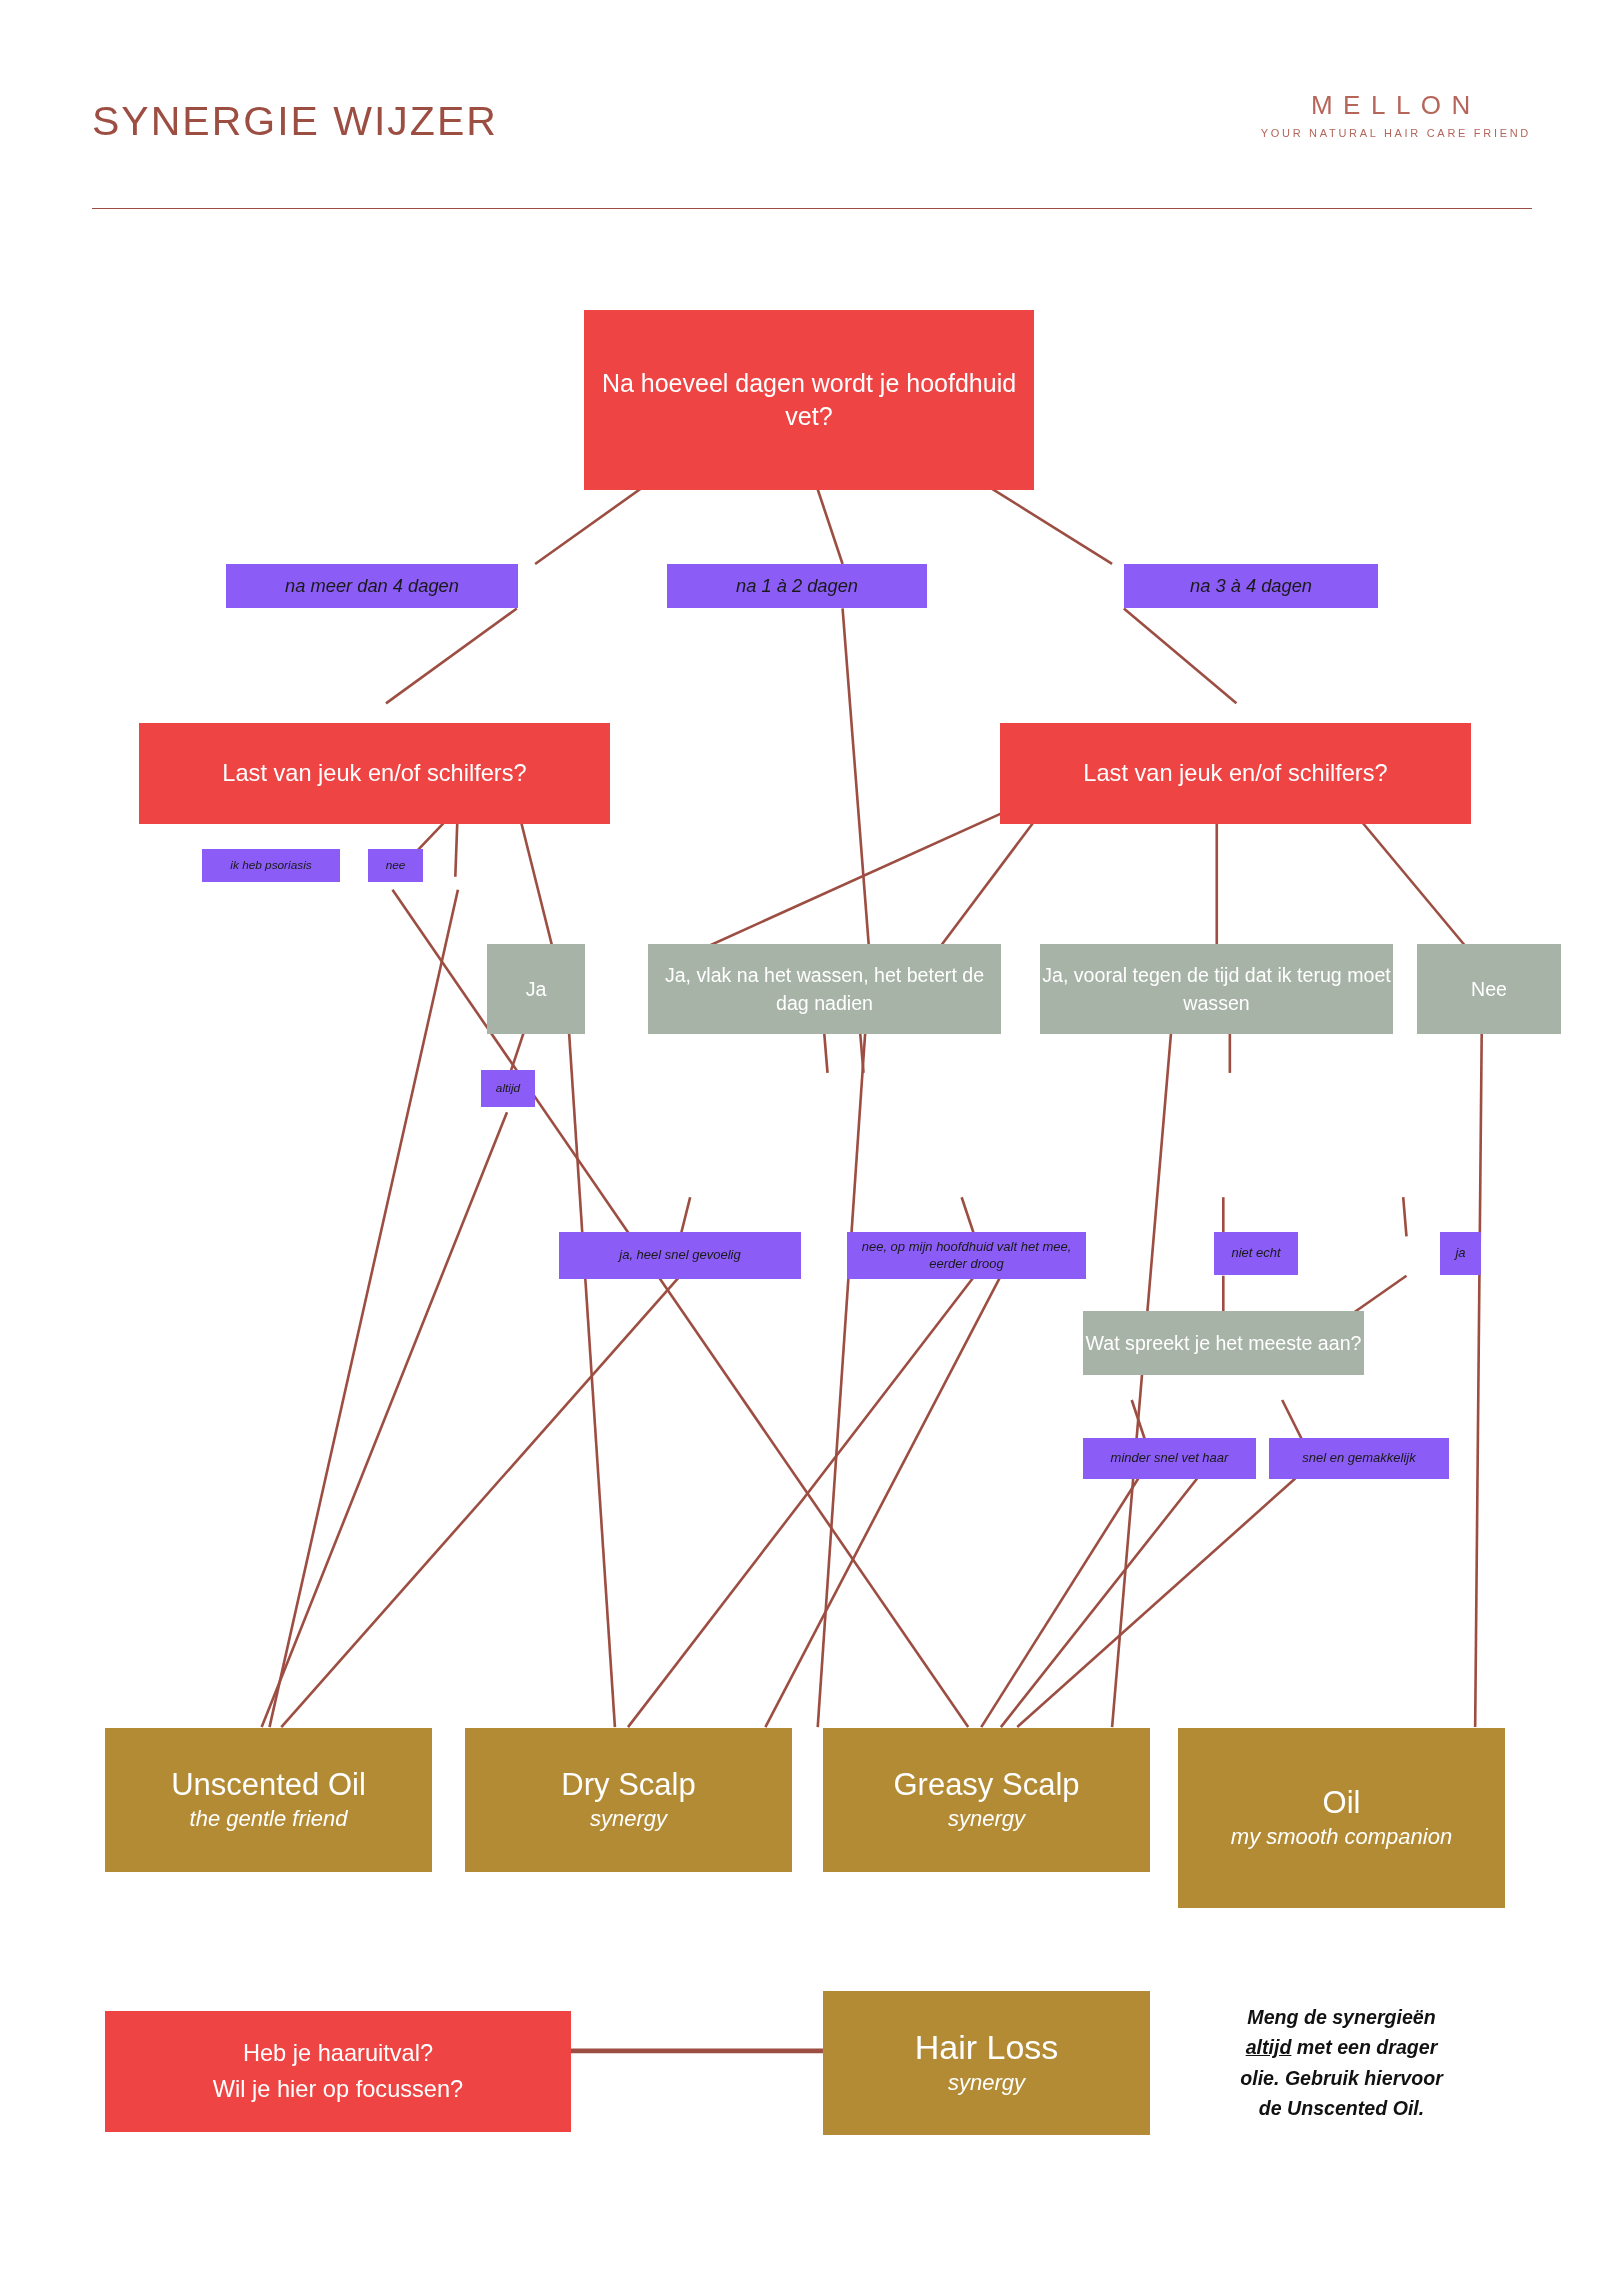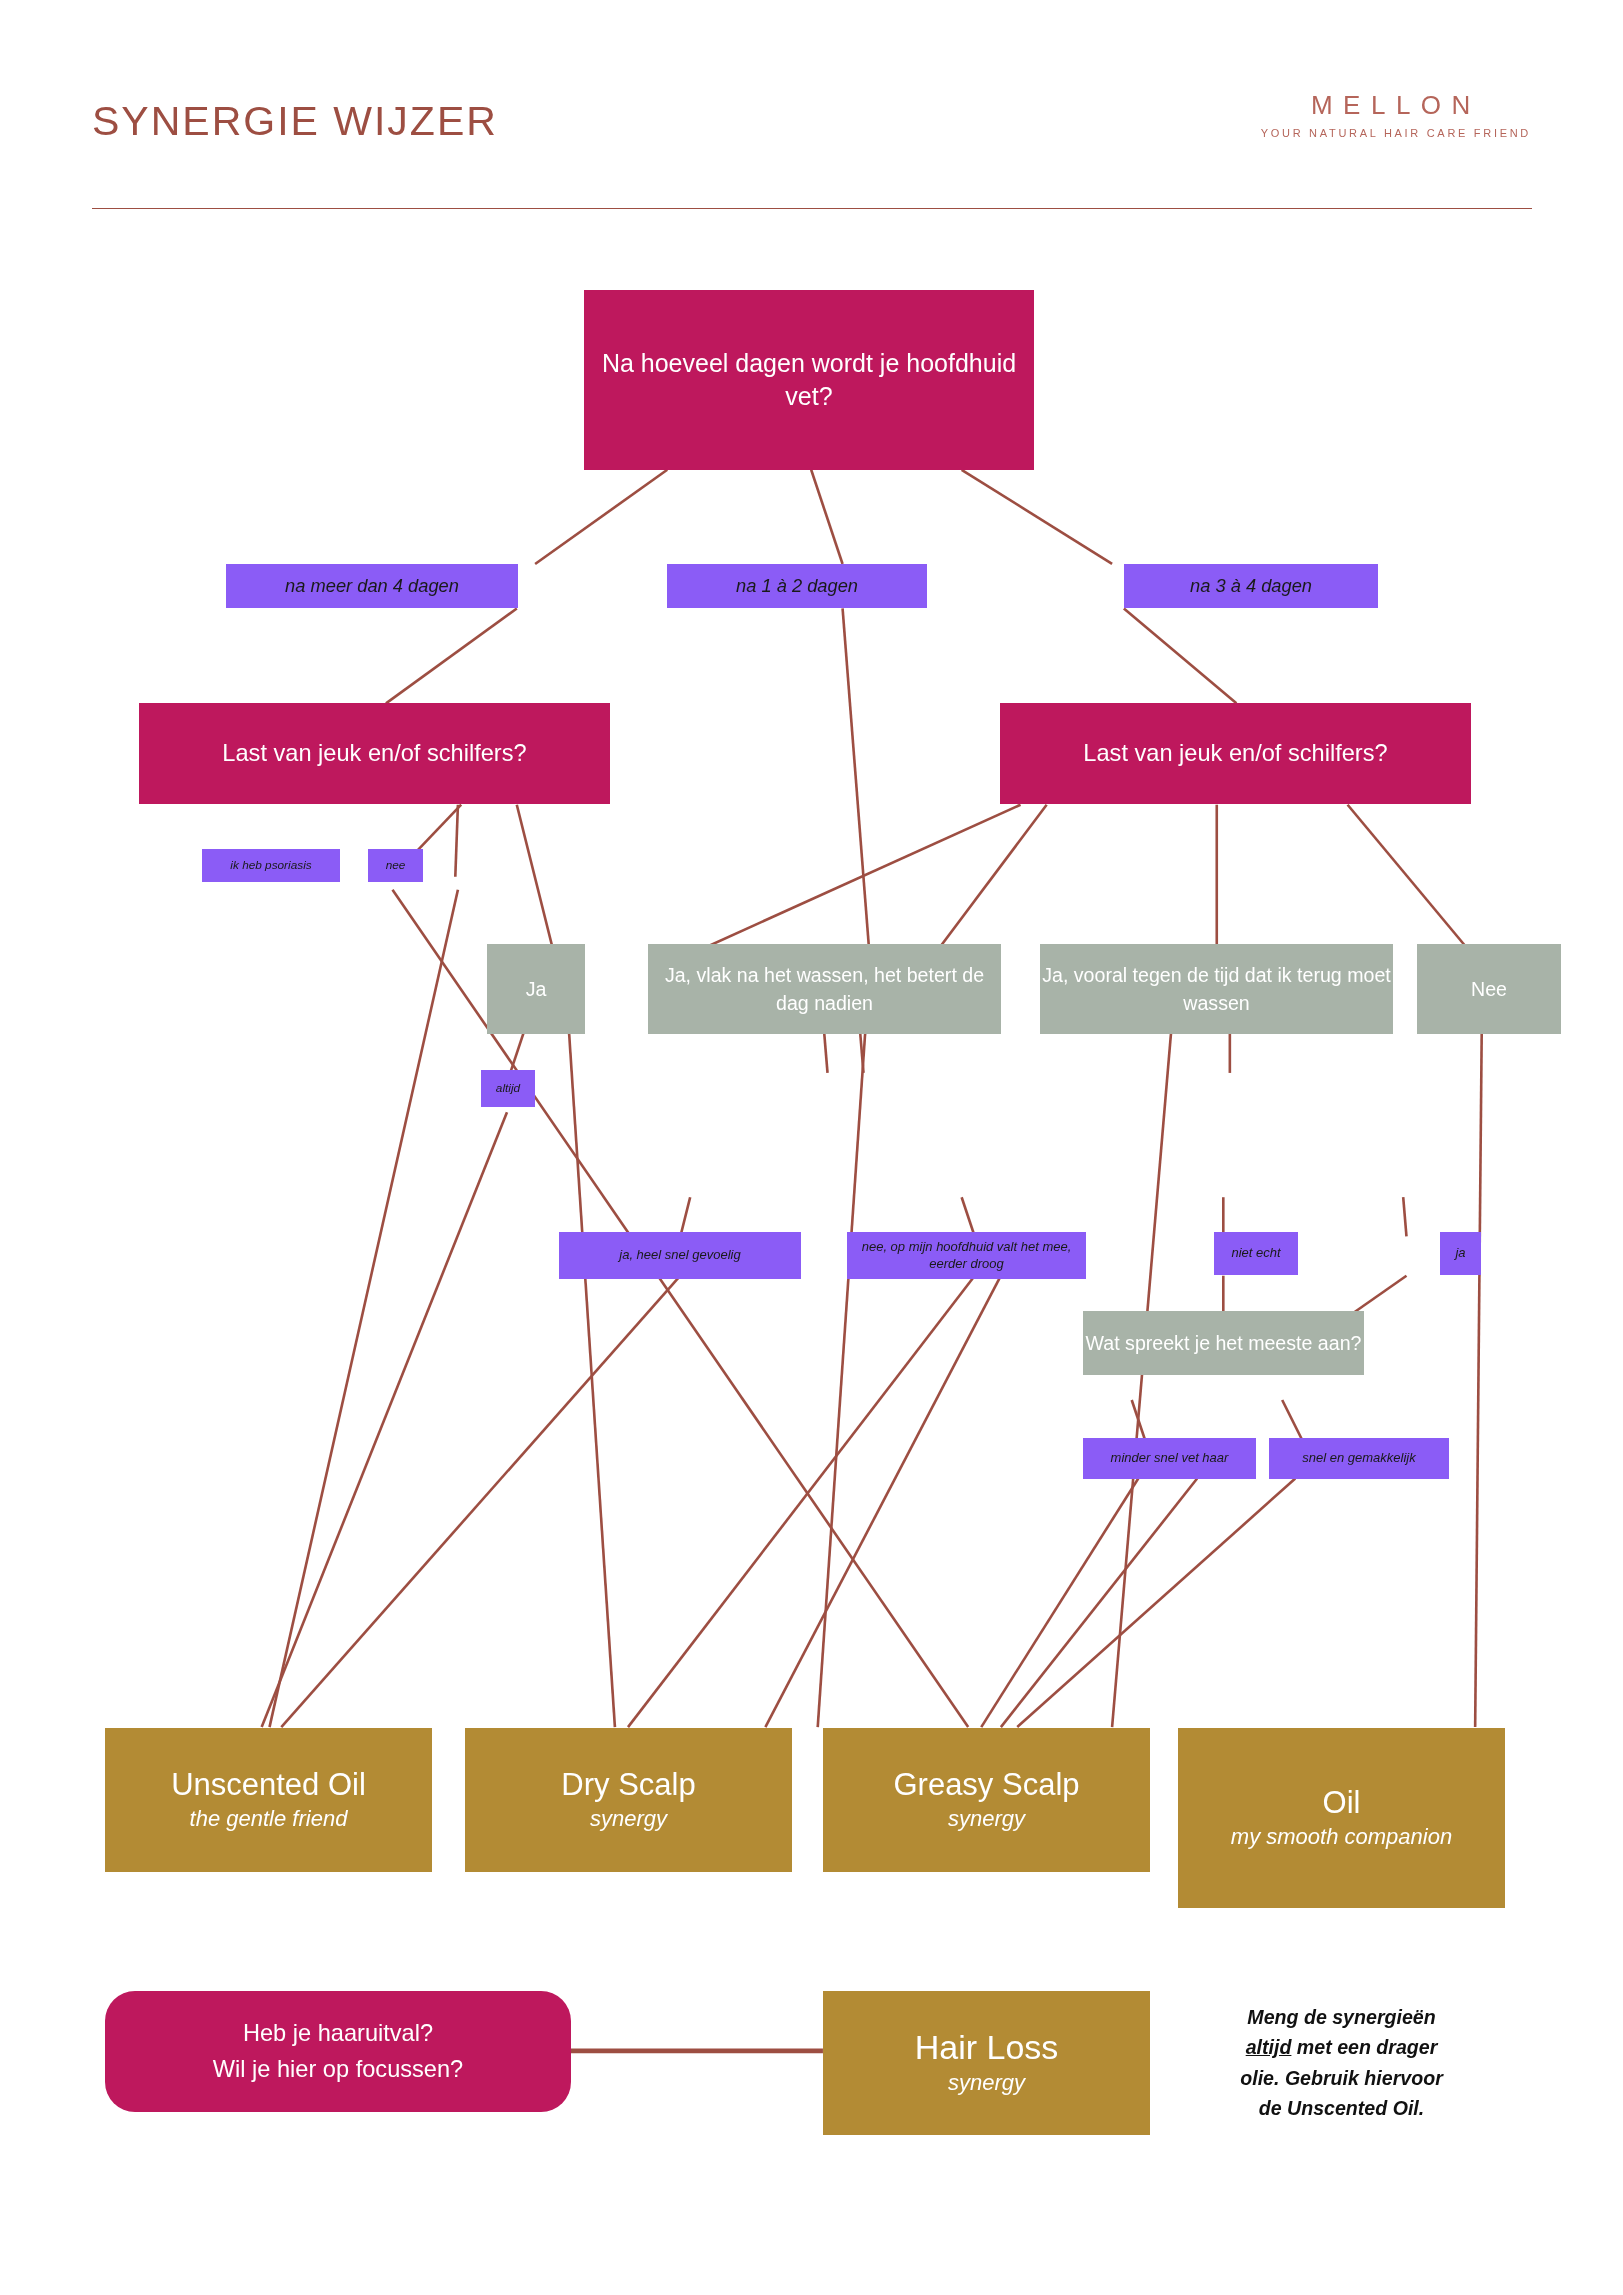--- a/index.html
+++ b/index.html
@@ -15,38 +15,38 @@
   #brand-tagline{font-size:11px;letter-spacing:2.7px;color:#B5655A;margin-top:7.9px;}
   #header-rule{position:absolute;left:92px;top:208px;width:1440px;height:1.3px;background:#9D4E42;}
 
   
   #canvas{position:absolute;left:0;top:0;width:1623px;height:2295px;}
   #edges{position:absolute;left:0;top:0;width:1623px;height:2295px;}
 
   .node{position:absolute;box-sizing:border-box;display:flex;flex-direction:column;
         align-items:center;justify-content:center;text-align:center;}
 
-  .q-red{background:#be185d;color:#ffffff;}
+  .q-red{background:#ef4444;color:#ffffff;margin-top:20px;}
   .q-sage{background:#A8B3A8;color:#ffffff;}
   .chip{background:#8b5cf6;color:#1a1a1a;font-style:italic;}
   .prod{background:#B38B34;color:#ffffff;}
 
   .q-root{font-size:25px;line-height:1.33;font-weight:400;}
   .q-lvl2{font-size:23.6px;line-height:1.33;font-weight:400;}
   .q-sage-sm{font-size:19.6px;line-height:1.45;font-weight:400;}
   .q-sage-xs{font-size:17.7px;line-height:1.5;font-weight:400;}
   .chip-lg{font-size:18.3px;line-height:1.3;}
   .chip-sm{font-size:13px;line-height:1.3;}
   .chip-xs{font-size:11.8px;line-height:1.3;}
 
   .prod-title{font-size:31px;line-height:1.1;font-weight:400;}
   .prod-sub{font-size:22px;line-height:1.2;font-style:italic;margin-top:3.9px;}
   .prod-title-lg{font-size:34px;}
 
-  #bottom-q{font-size:23.6px;line-height:1.5;border-radius:30px;}
+  #bottom-q{font-size:23.6px;line-height:1.5;}
   #note{position:absolute;font-size:19.6px;line-height:1.55;font-style:italic;
         color:#111;text-align:center;font-weight:700;}
   #note u{text-decoration:underline;}
 </style>
 </head>
 <body>
 
 <div id="header">
   <div id="page-title">SYNERGIE WIJZER</div>
   <div id="brand">

